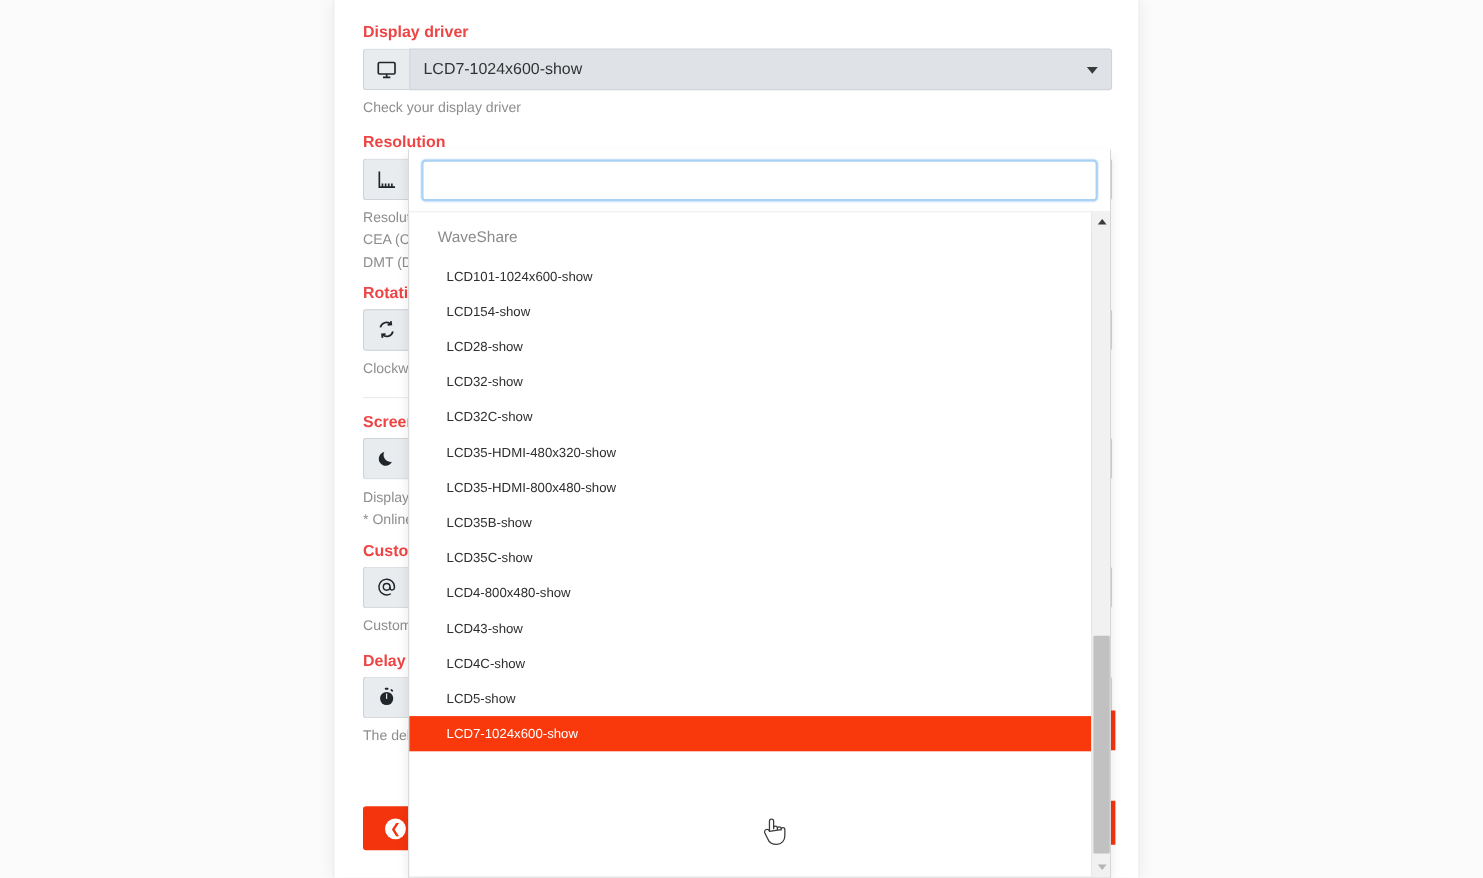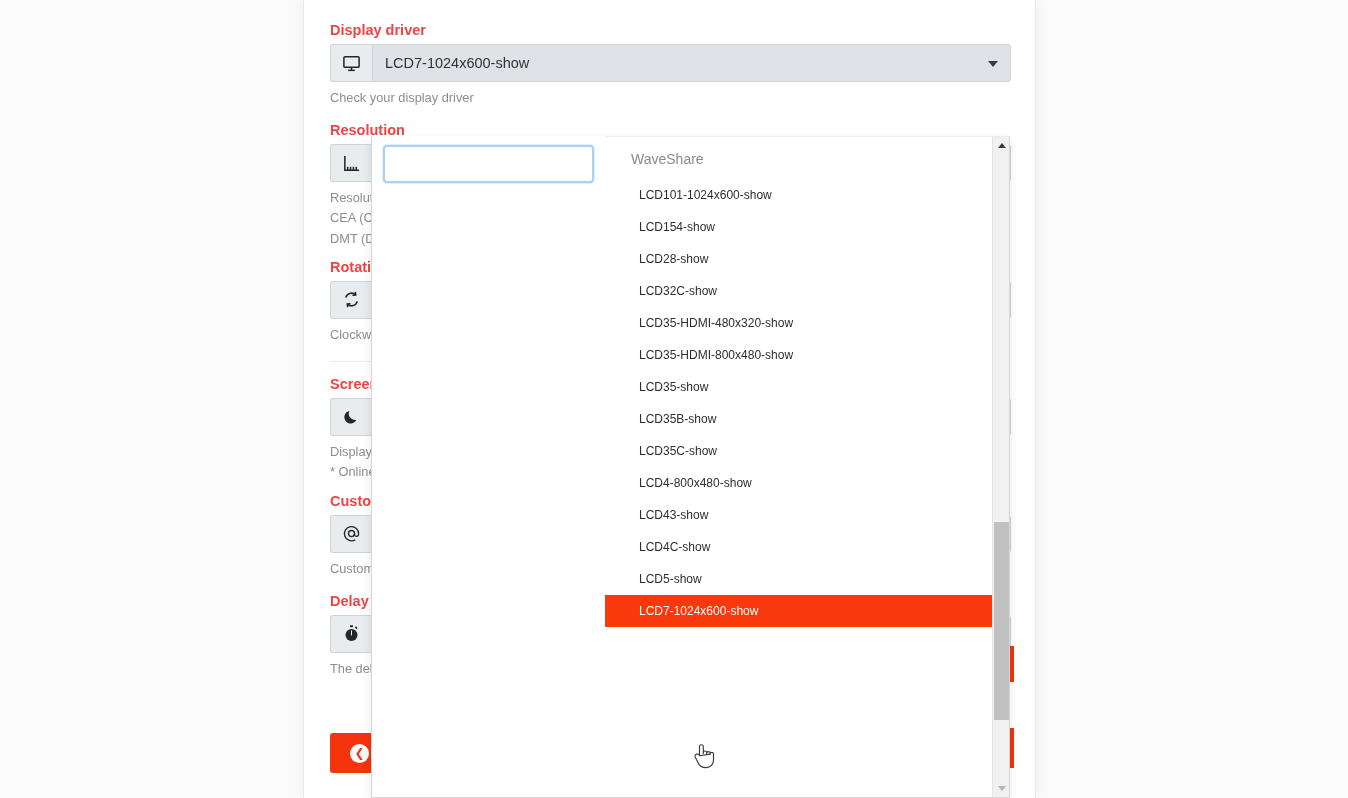--- a/index.html
+++ b/index.html
@@ -152,21 +152,21 @@
     left: 371px;
     top: 136px;
     width: 639px;
     height: 662px;
     background: #ffffff;
     border: 1px solid #d6d6d6;
     border-top: none;
     box-shadow: 0 4px 10px rgba(0,0,0,0.09);
     z-index: 40;
     display: flex;
-    flex-direction: row;
+    flex-direction: column;
   }
   .dd-search-wrap {
     padding: 9px 11px 9px 11px;
     background: #fff;
   }
   .dd-search {
     width: 100%;
     height: 38px;
     border: 2px solid #a9d0f5;
     border-radius: 4px;
@@ -404,24 +404,24 @@
     </div>
 
     <div class="dd-list-wrap">
 
       <div class="dd-list">
         <div class="dd-group-label">WaveShare</div>
         <div id="opts">
             <div class="dd-item">LCD101-1024x600-show</div>
             <div class="dd-item">LCD154-show</div>
             <div class="dd-item">LCD28-show</div>
+            <div class="dd-item">LCD32-show</div>
             <div class="dd-item">LCD32C-show</div>
             <div class="dd-item">LCD35-HDMI-480x320-show</div>
             <div class="dd-item">LCD35-HDMI-800x480-show</div>
-            <div class="dd-item">LCD35-show</div>
             <div class="dd-item">LCD35B-show</div>
             <div class="dd-item">LCD35C-show</div>
             <div class="dd-item">LCD4-800x480-show</div>
             <div class="dd-item">LCD43-show</div>
             <div class="dd-item">LCD4C-show</div>
             <div class="dd-item">LCD5-show</div>
             <div class="dd-item selected">LCD7-1024x600-show</div>
           </div>
       </div>
 

